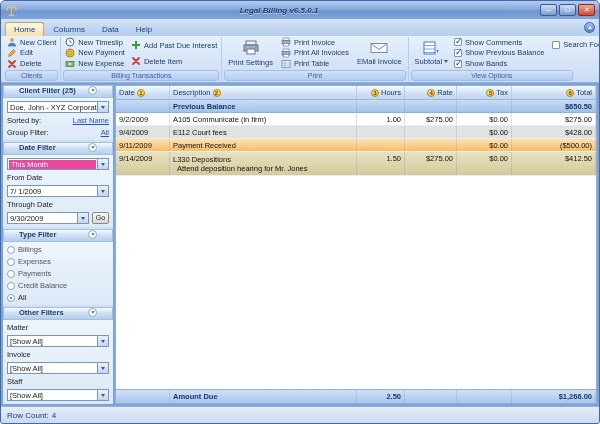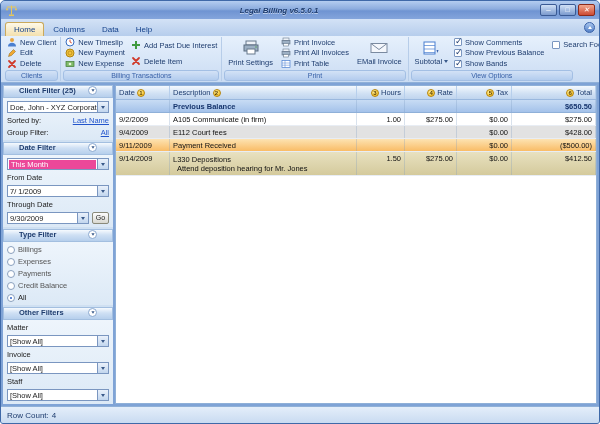--- a/index.html
+++ b/index.html
@@ -558,20 +558,28 @@
           <span style="padding-left:4px;">Attend deposition hearing for Mr. Jones</span>
         </span>
         <span class="cell c-hours num" style="align-items:flex-start;padding-top:2px;justify-content:flex-end;">1.50</span>
         <span class="cell c-rate num" style="align-items:flex-start;padding-top:2px;justify-content:flex-end;">$275.00</span>
         <span class="cell c-tax num" style="align-items:flex-start;padding-top:2px;justify-content:flex-end;">$0.00</span>
         <span class="cell c-total num" style="align-items:flex-start;padding-top:2px;justify-content:flex-end;">$412.50</span>
       </div>
 
       <div class="tfill"></div>
 
+      <div class="tfoot">
+        <span class="cell c-date"></span>
+        <span class="cell c-desc">Amount Due</span>
+        <span class="cell c-hours num">2.50</span>
+        <span class="cell c-rate"></span>
+        <span class="cell c-tax"></span>
+        <span class="cell c-total num">$1,266.00</span>
+      </div>
 
     </div>
   </div>
 
   <div class="statusbar">
     <span>Row Count:</span>
     <span>4</span>
   </div>
 
 </div>

